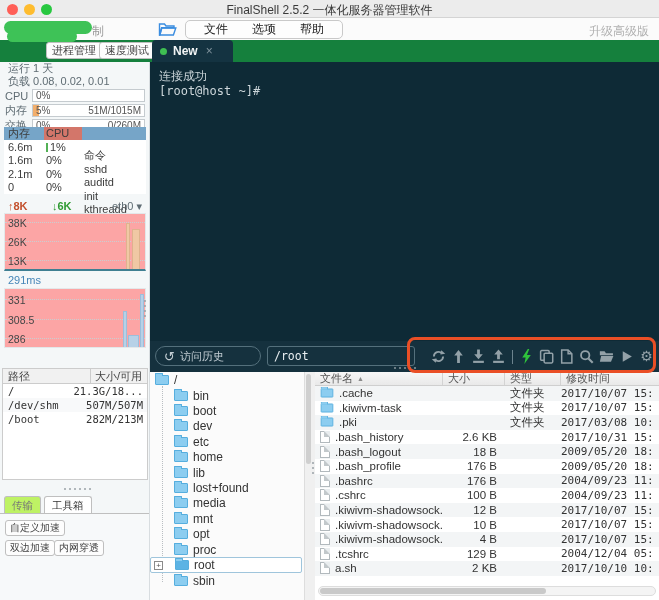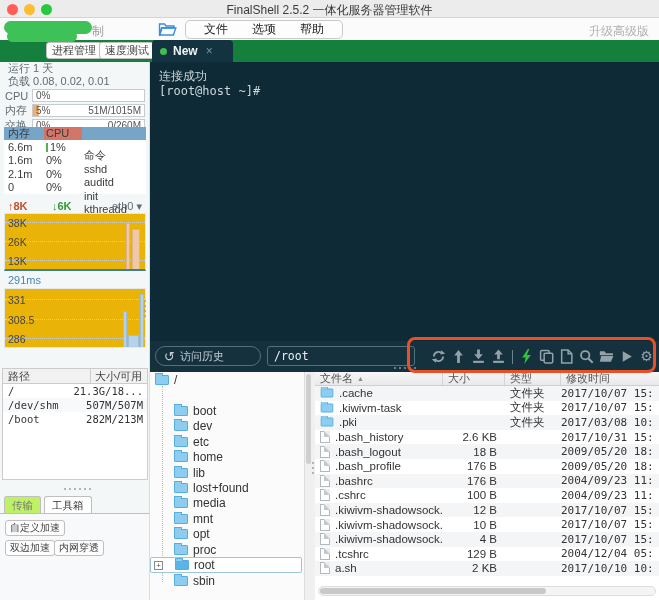--- a/index.html
+++ b/index.html
@@ -55,21 +55,21 @@
   .pt-c3 { flex:1; padding-left:2px;margin-top:44px; }
   .pt-head .pt-c2 { background:#d3766a; height:13px; line-height:13px; }
   .pt-row { font-size:11px; color:#3c3c3c; }
   .cpu-tick { display:inline-block; width:2px; height:9px; background:#53b156; margin-right:2px; vertical-align:-1px; }
 
   .net-row { position:absolute; left:0; top:138px; width:150px; height:12px; }
   .net-up { position:absolute; left:8px; color:#c3502c; font-weight:bold; }
   .net-down { position:absolute; left:52px; color:#2f9b33; font-weight:bold; }
   .net-if { position:absolute; right:8px; color:#5f6c73; }
 
-  .graph { position:absolute; left:4px; width:142px; background:#eab308; border:1px solid #e3e8ea; }
+  .graph { position:absolute; left:4px; width:142px; background:#fca5a5; border:1px solid #e3e8ea; }
   .g-traffic { top:151px; height:58px; border-bottom:2px solid #3f7f92; }
   .g-ping { top:226px; height:60px; }
   .gtick { position:absolute; left:0; right:0; border-top:1px dotted #c9ced1; }
   .gtick span { position:absolute; left:3px; top:-6px; background:transparent; font-size:10.5px; color:#444; padding-right:2px; }
   .gbar { position:absolute; bottom:0; }
   .g-traffic .gbar { background:#f0c8a4; border:1px solid #dfb28e; border-bottom:none; }
   .g-ping .gbar { background:#b7d1e7; border:1px solid #9cbedb; border-bottom:none; }
   .ping-label { position:absolute; left:8px; top:212px; color:#4787b8; font-size:11px; }
 
   .disk-table { position:absolute; left:2px; top:306px; width:146px; height:112px; background:#fff; border:1px solid #ccc; }
@@ -420,20 +420,24 @@
     </div>
 
   <div class="filesec">
 
     <div class="tree">
       <div class="tree-vline"></div>
       <div class="tree-row tree-root" style="top:0">
         <span class="fold"></span>
         <span class="tree-label">/</span>
       </div>
+      <div class="tree-row tree-item" style="top:16px">
+          <span class="fold"></span>
+          <span class="tree-label">bin</span>
+        </div>
       <div class="tree-row tree-item" style="top:31.4px">
           <span class="fold"></span>
           <span class="tree-label">boot</span>
         </div>
       <div class="tree-row tree-item" style="top:46.8px">
           <span class="fold"></span>
           <span class="tree-label">dev</span>
         </div>
       <div class="tree-row tree-item" style="top:62.2px">
           <span class="fold"></span>

